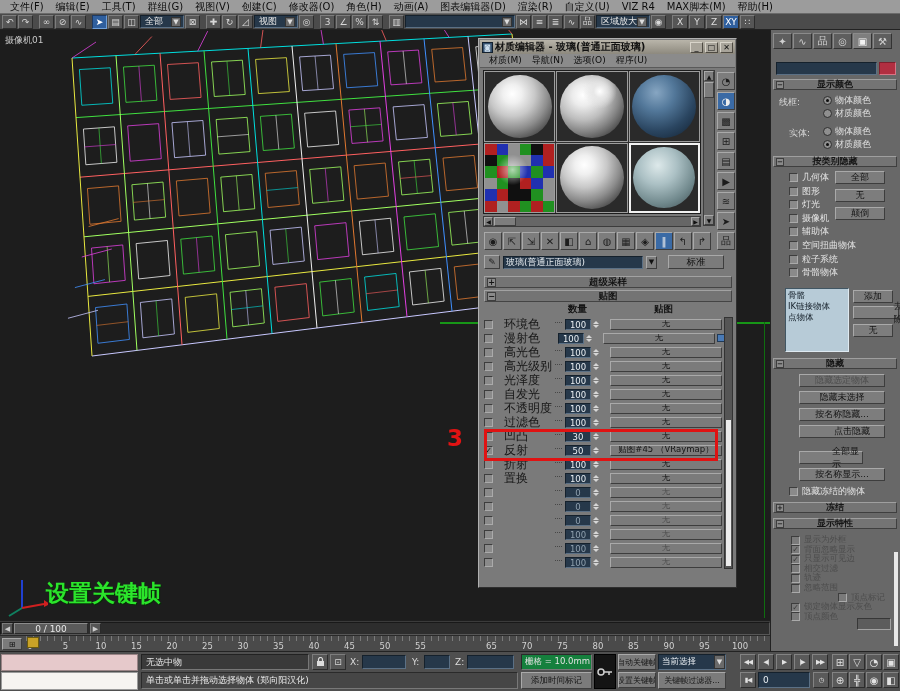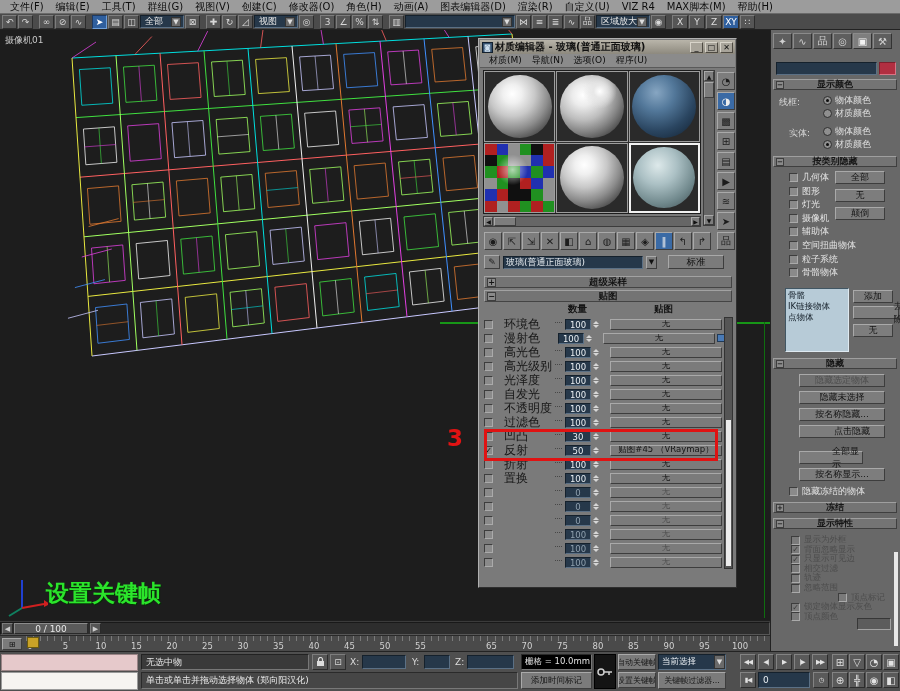--- a/index.html
+++ b/index.html
@@ -132,21 +132,21 @@
 
   
   #statusbar{position:absolute;left:0;top:651px;width:900px;height:40px;background:#4f4f4f;border-top:1px solid #232323;}
   #mxs-pink{position:absolute;left:1px;top:2px;width:137px;height:17px;background:#e6c9cb;border:1px solid #9a8486;}
   #mxs-white{position:absolute;left:1px;top:20px;width:137px;height:18px;background:#f6f4f1;border:1px solid #9a9a9a;}
   #sel-status{position:absolute;left:141px;top:2px;width:168px;height:16px;background:#3a3a3a;border:1px solid;border-color:#222 #777 #777 #222;color:#e8e8e8;font-size:9px;display:flex;align-items:center;padding-left:4px;}
   #prompt{position:absolute;left:141px;top:20px;width:377px;height:17px;background:#464646;border:1px solid;border-color:#2a2a2a #787878 #787878 #2a2a2a;color:#e9e9e9;font-size:9px;display:flex;align-items:center;padding-left:4px;white-space:nowrap;overflow:hidden;}
   .sb-ico{position:absolute;top:2px;width:16px;height:16px;display:flex;align-items:center;justify-content:center;color:#d5d5d5;font-size:9px;background:#565656;border:1px solid;border-color:#7d7d7d #2c2c2c #2c2c2c #7d7d7d;}
   .coord-lab{position:absolute;top:5px;color:#dcdcdc;font-size:9px;}
   .coord-fld{position:absolute;top:3px;height:14px;}
-  #grid-top{position:absolute;left:521px;top:2px;width:71px;height:16px;font-size:8.5px;color:#e2e2e2;display:flex;align-items:center;padding-left:3px;background:#000000;border:1px solid;border-color:#2a2a2a #787878 #787878 #2a2a2a;white-space:nowrap;}
+  #grid-top{position:absolute;left:521px;top:2px;width:71px;height:16px;font-size:8.5px;color:#e2e2e2;display:flex;align-items:center;padding-left:3px;background:#15803d;border:1px solid;border-color:#2a2a2a #787878 #787878 #2a2a2a;white-space:nowrap;}
   #grid-bot{position:absolute;left:521px;top:20px;width:71px;height:17px;font-size:8.5px;display:flex;align-items:center;justify-content:center;color:#151515;}
   #keyico{position:absolute;left:594px;top:2px;width:22px;height:35px;background:#141414;border:1px solid #000;display:flex;align-items:center;justify-content:center;}
   .ak-btn{position:absolute;left:618px;width:38px;height:16px;font-size:8px;display:flex;align-items:center;justify-content:center;color:#151515;white-space:nowrap;overflow:hidden;}
   #selset{position:absolute;left:658px;top:2px;width:68px;height:16px;font-size:8.5px;display:flex;align-items:center;padding-left:3px;}
   #selset .dar{margin-left:auto;width:11px;height:14px;background:#6a6a6a;border:1px solid #333;color:#ddd;font-size:7px;display:flex;align-items:center;justify-content:center;}
   #keyfilters{position:absolute;left:658px;top:20px;width:68px;height:17px;font-size:8px;display:flex;align-items:center;justify-content:center;color:#151515;white-space:nowrap;}
   .pb{position:absolute;top:2px;width:16px;height:16px;font-size:6.5px;display:flex;align-items:center;justify-content:center;color:#e2e2e2;background:#5a5a5a;border:1px solid;border-color:#838383 #2c2c2c #2c2c2c #838383;letter-spacing:-1px;}
   #framefld{position:absolute;left:758px;top:20px;width:52px;height:16px;font-size:9px;display:flex;align-items:center;padding-left:4px;}
   .nv{position:absolute;width:16px;height:16px;font-size:10px;display:flex;align-items:center;justify-content:center;color:#e2e2e2;background:#5a5a5a;border:1px solid;border-color:#838383 #2c2c2c #2c2c2c #838383;}
 </style>

